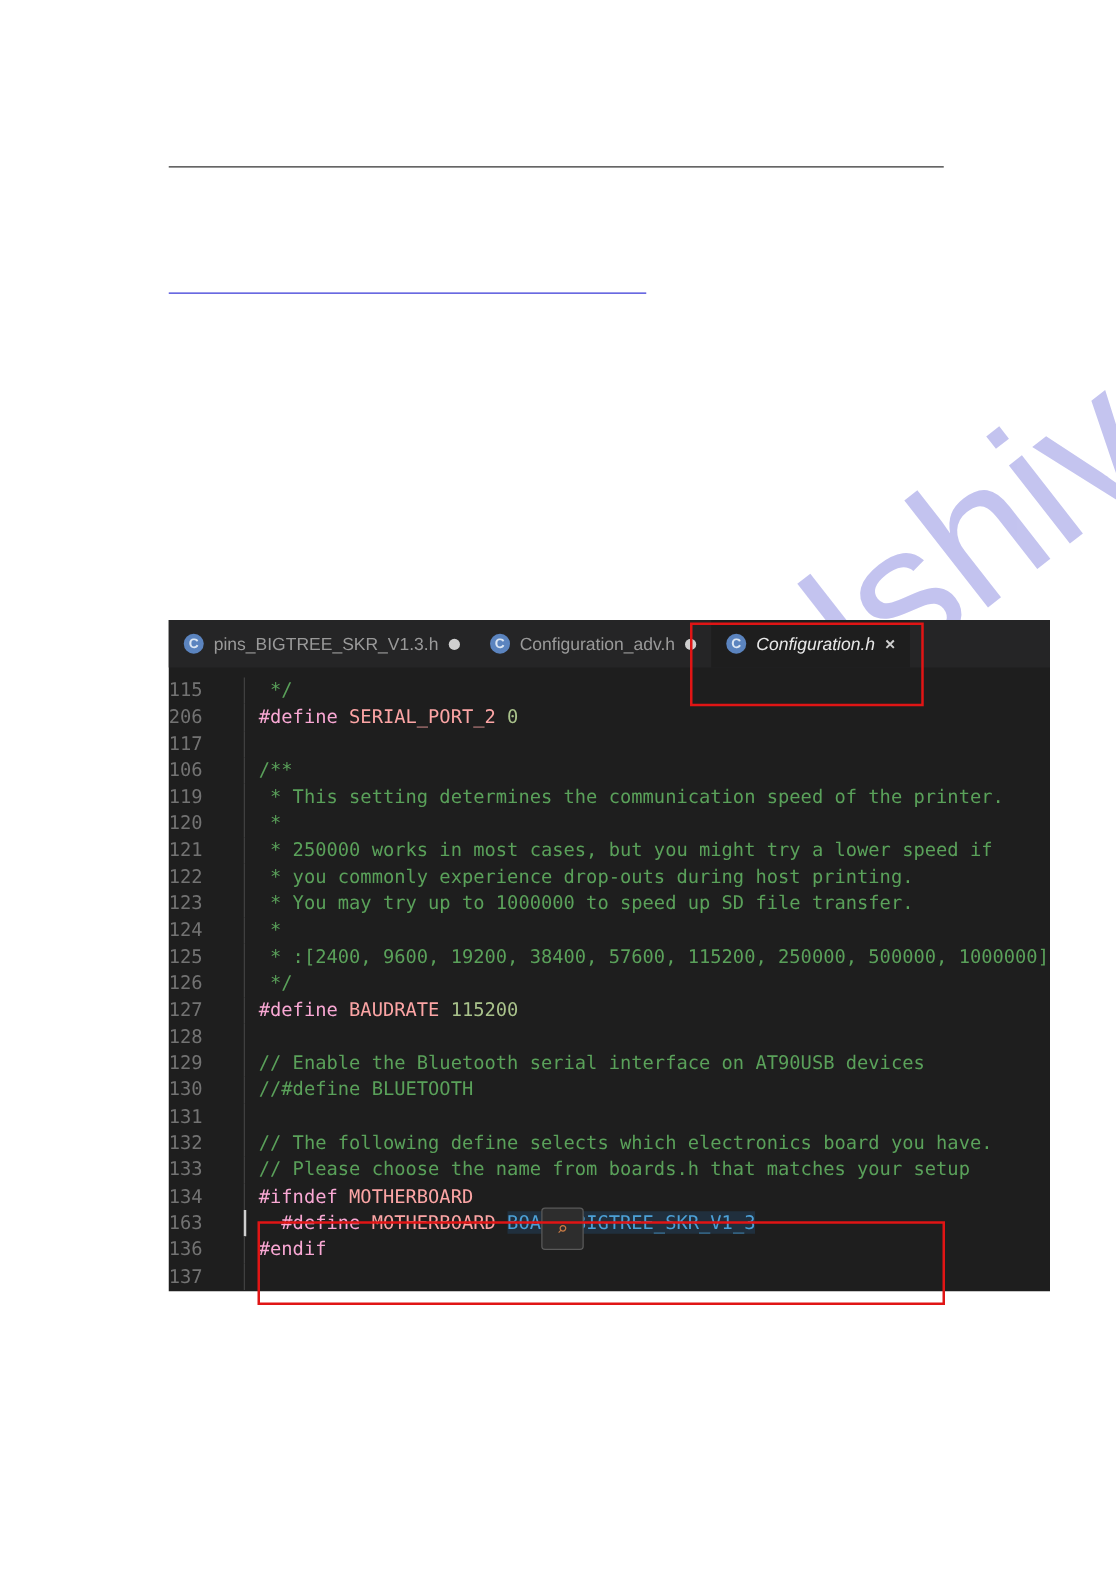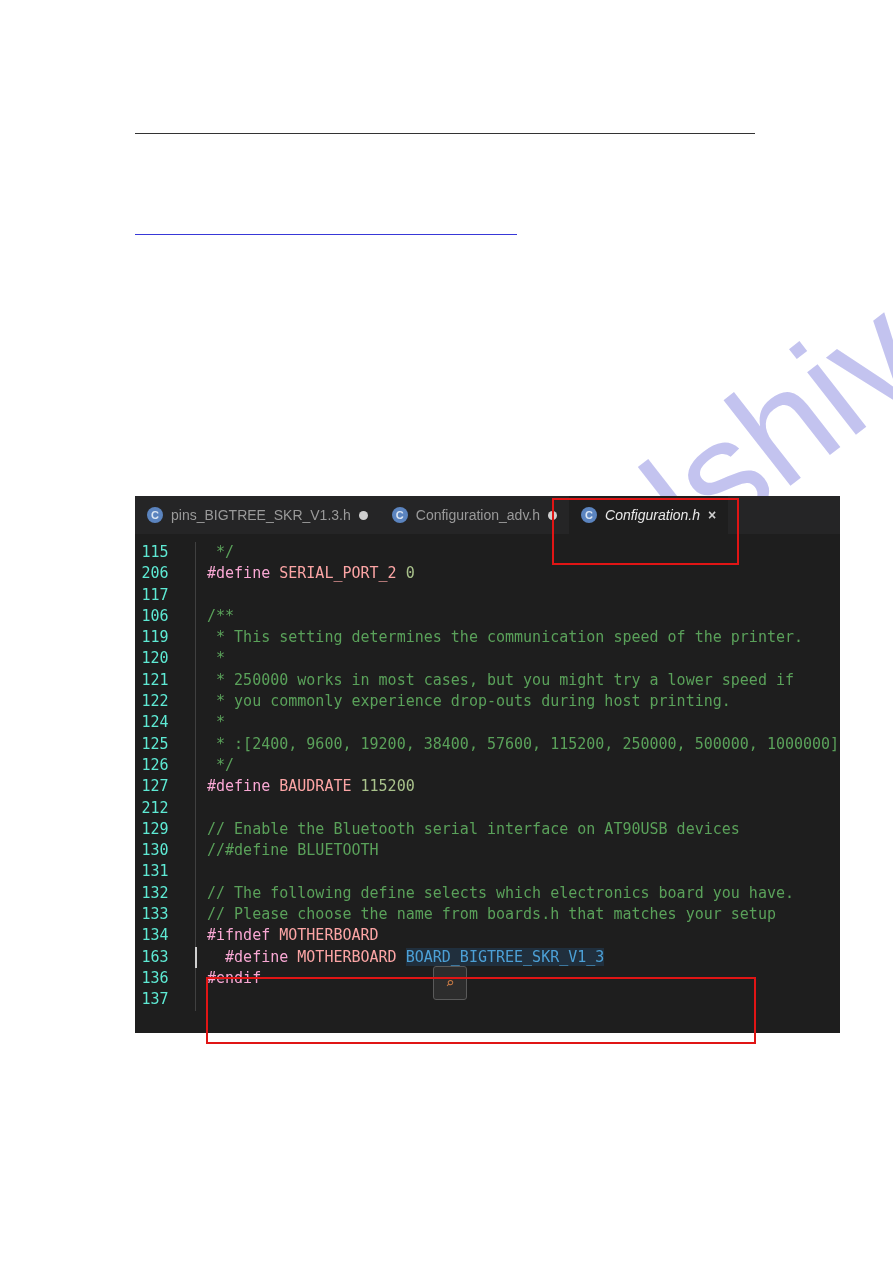--- a/index.html
+++ b/index.html
@@ -84,23 +84,23 @@
       font-family: "Consolas", monospace;
       font-size: 15px;
     }
     .line {
       display: flex;
       line-height: 21.3px;
       white-space: pre;
     }
     .gutter {
       width: 60px;
-      text-align: center;
+      text-align: left;
       padding-right: 20px;
-      color: #5eead4;
+      color: #737373;
       flex: 0 0 auto;
     }
     .gutter-border {
       width: 2px;
       flex: 0 0 auto;
       position: relative;
     }
     .gutter-border::before {
       content: '';
       position: absolute;
@@ -189,25 +189,26 @@
     </div>
     <div class="red-box-2"></div>
   <div class="line"><span class="gutter">115</span><span class="gutter-border"></span><span class="code"><span class="tok-comment"> */</span></span></div>
       <div class="line"><span class="gutter">206</span><span class="gutter-border"></span><span class="code"><span class="tok-pre">#define</span><span class="tok-white"> SERIAL_PORT_2 </span><span class="tok-num">0</span></span></div>
       <div class="line"><span class="gutter">117</span><span class="gutter-border"></span><span class="code"></span></div>
       <div class="line"><span class="gutter">106</span><span class="gutter-border"></span><span class="code"><span class="tok-comment">/**</span></span></div>
       <div class="line"><span class="gutter">119</span><span class="gutter-border"></span><span class="code"><span class="tok-comment"> * This setting determines the communication speed of the printer.</span></span></div>
       <div class="line"><span class="gutter">120</span><span class="gutter-border"></span><span class="code"><span class="tok-comment"> *</span></span></div>
       <div class="line"><span class="gutter">121</span><span class="gutter-border"></span><span class="code"><span class="tok-comment"> * 250000 works in most cases, but you might try a lower speed if</span></span></div>
       <div class="line"><span class="gutter">122</span><span class="gutter-border"></span><span class="code"><span class="tok-comment"> * you commonly experience drop-outs during host printing.</span></span></div>
+      <div class="line"><span class="gutter">123</span><span class="gutter-border"></span><span class="code"><span class="tok-comment"> * You may try up to 1000000 to speed up SD file transfer.</span></span></div>
       <div class="line"><span class="gutter">124</span><span class="gutter-border"></span><span class="code"><span class="tok-comment"> *</span></span></div>
       <div class="line"><span class="gutter">125</span><span class="gutter-border"></span><span class="code"><span class="tok-comment"> * :[2400, 9600, 19200, 38400, 57600, 115200, 250000, 500000, 1000000]</span></span></div>
       <div class="line"><span class="gutter">126</span><span class="gutter-border"></span><span class="code"><span class="tok-comment"> */</span></span></div>
       <div class="line"><span class="gutter">127</span><span class="gutter-border"></span><span class="code"><span class="tok-pre">#define</span><span class="tok-white"> BAUDRATE </span><span class="tok-num">115200</span></span></div>
-      <div class="line"><span class="gutter">212</span><span class="gutter-border"></span><span class="code"></span></div>
+      <div class="line"><span class="gutter">128</span><span class="gutter-border"></span><span class="code"></span></div>
       <div class="line"><span class="gutter">129</span><span class="gutter-border"></span><span class="code"><span class="tok-comment">// Enable the Bluetooth serial interface on AT90USB devices</span></span></div>
       <div class="line"><span class="gutter">130</span><span class="gutter-border"></span><span class="code"><span class="tok-comment">//#define BLUETOOTH</span></span></div>
       <div class="line"><span class="gutter">131</span><span class="gutter-border"></span><span class="code"></span></div>
       <div class="line"><span class="gutter">132</span><span class="gutter-border"></span><span class="code"><span class="tok-comment">// The following define selects which electronics board you have.</span></span></div>
       <div class="line"><span class="gutter">133</span><span class="gutter-border"></span><span class="code"><span class="tok-comment">// Please choose the name from boards.h that matches your setup</span></span></div>
       <div class="line"><span class="gutter">134</span><span class="gutter-border"></span><span class="code"><span class="tok-pre">#ifndef</span><span class="tok-white"> MOTHERBOARD</span></span></div>
       <div class="line line-highlight-135"><span class="gutter">163</span><span class="gutter-border"></span><span class="code"><span class="tok-white">  </span><span class="tok-pre">#define</span><span class="tok-white"> MOTHERBOARD </span><span class="tok-sel">BOARD_BIGTREE_SKR_V1_3</span></span></div>
       <div class="line"><span class="gutter">136</span><span class="gutter-border"></span><span class="code"><span class="tok-pre">#endif</span></span></div>
       <div class="line"><span class="gutter">137</span><span class="gutter-border"></span><span class="code"></span></div>
     </div>

